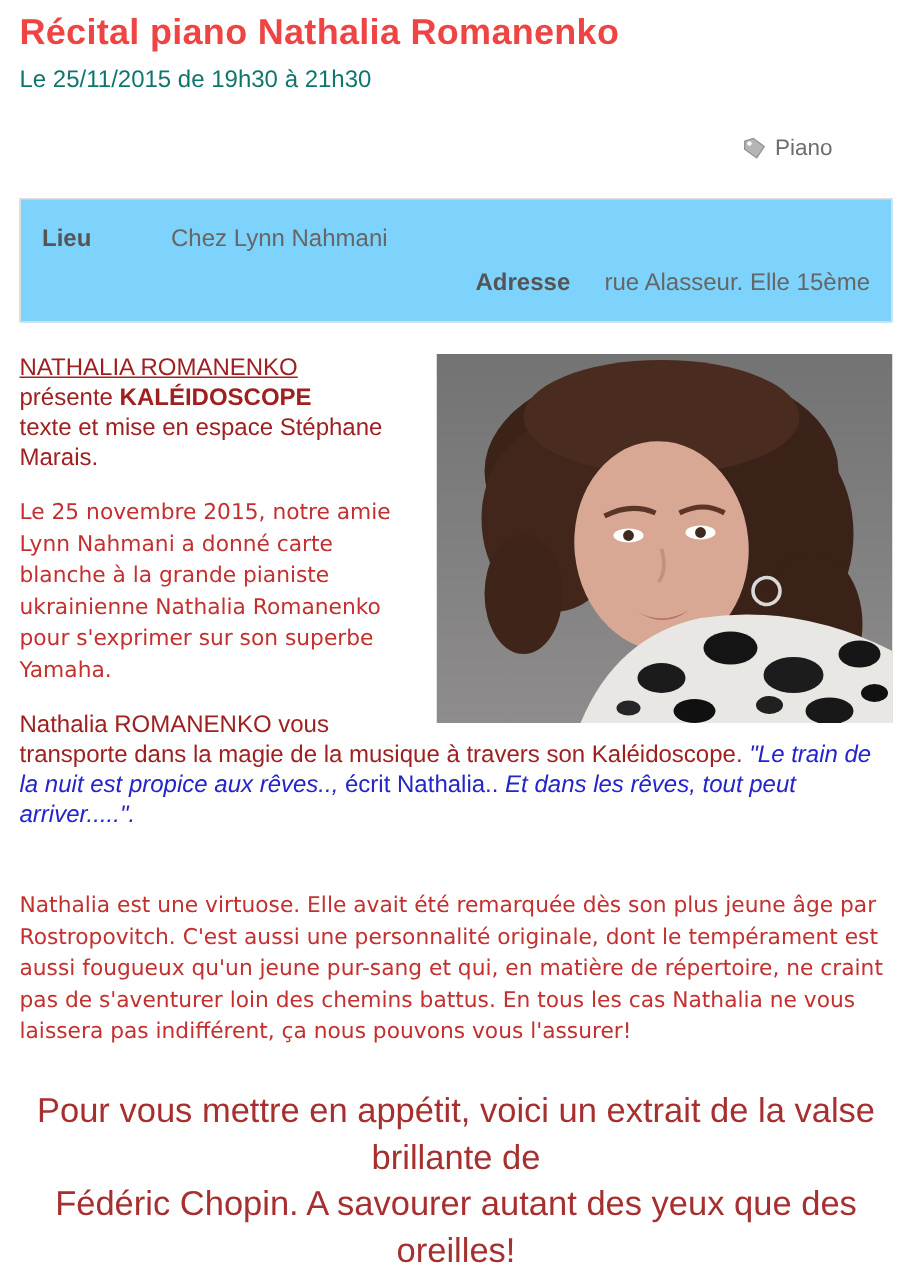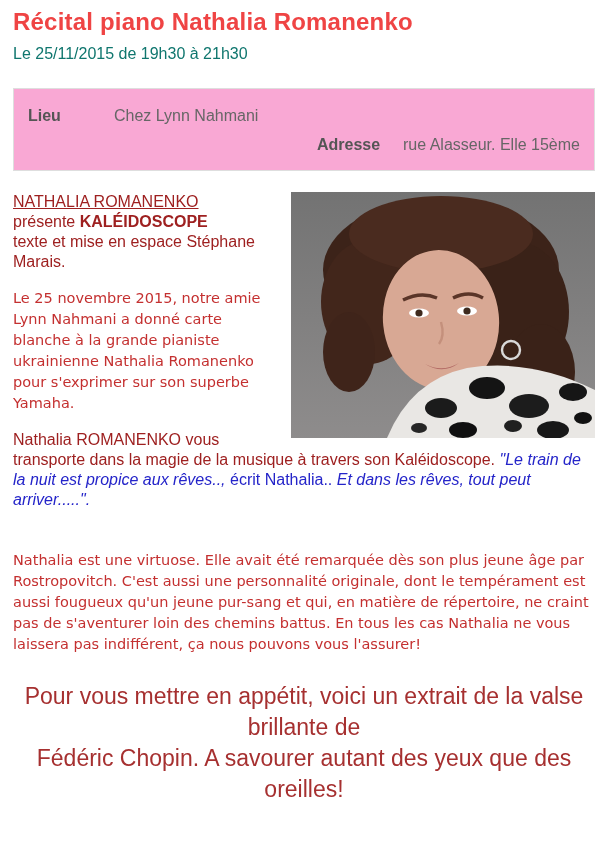--- a/index.html
+++ b/index.html
@@ -20,21 +20,21 @@
 
   .tag-row {
     margin-top:27px; display:flex; justify-content:flex-end; align-items:center;
     gap:6px; padding-right:40px;
   }
   .tag-row .tag-label { font-size:15px; color:#6e6e6e; }
   .tag-icon { width:16px; height:16px; display:inline-block; }
 
   .info-box {
     margin-top:25px; margin-right:0;
-    background:#f9a8d4; border:1px solid #dedede;
+    background:#7dd3fc; border:1px solid #dedede;
     padding:18px 14px 16px 14px;
   }
   .info-row { display:flex; font-size:16px; }
   .info-row + .info-row { margin-top:11px;justify-content:flex-end; }
   .info-label { width:86px; font-weight:bold; color:#555; flex:0 0 86px; }
   .info-value { color:#666; }
 
   .content { margin-top:21px; font-size:16px; line-height:20px; }
 
   .portrait {
@@ -63,20 +63,29 @@
   }
 </style>
 </head>
 <body>
 
 <div class="page">
 
   <h1 class="page-title">Récital piano Nathalia Romanenko</h1>
   <div class="date-line">Le 25/11/2015 de 19h30 à 21h30</div>
 
+  <div class="tag-row">
+    <span class="tag-icon">
+      <svg viewBox="0 0 16 16" width="16" height="16">
+        <path d="M8.2 1.2 L14.6 7.6 L8.6 14.4 L1.4 7.6 L2.2 2.2 Z" fill="#b5b5b5" stroke="#8f8f8f" stroke-width="0.8" transform="rotate(-8 8 8)"></path>
+        <circle cx="4.6" cy="4.6" r="1.5" fill="#ffffff"></circle>
+      </svg>
+    </span>
+    <span class="tag-label">Piano</span>
+  </div>
 
   <div class="info-box">
     <div class="info-row">
       <span class="info-label">Lieu</span>
       <span class="info-value">Chez Lynn Nahmani</span>
     </div>
     <div class="info-row">
       <span class="info-label">Adresse</span>
       <span class="info-value">rue Alasseur. Elle 15ème</span>
     </div>

